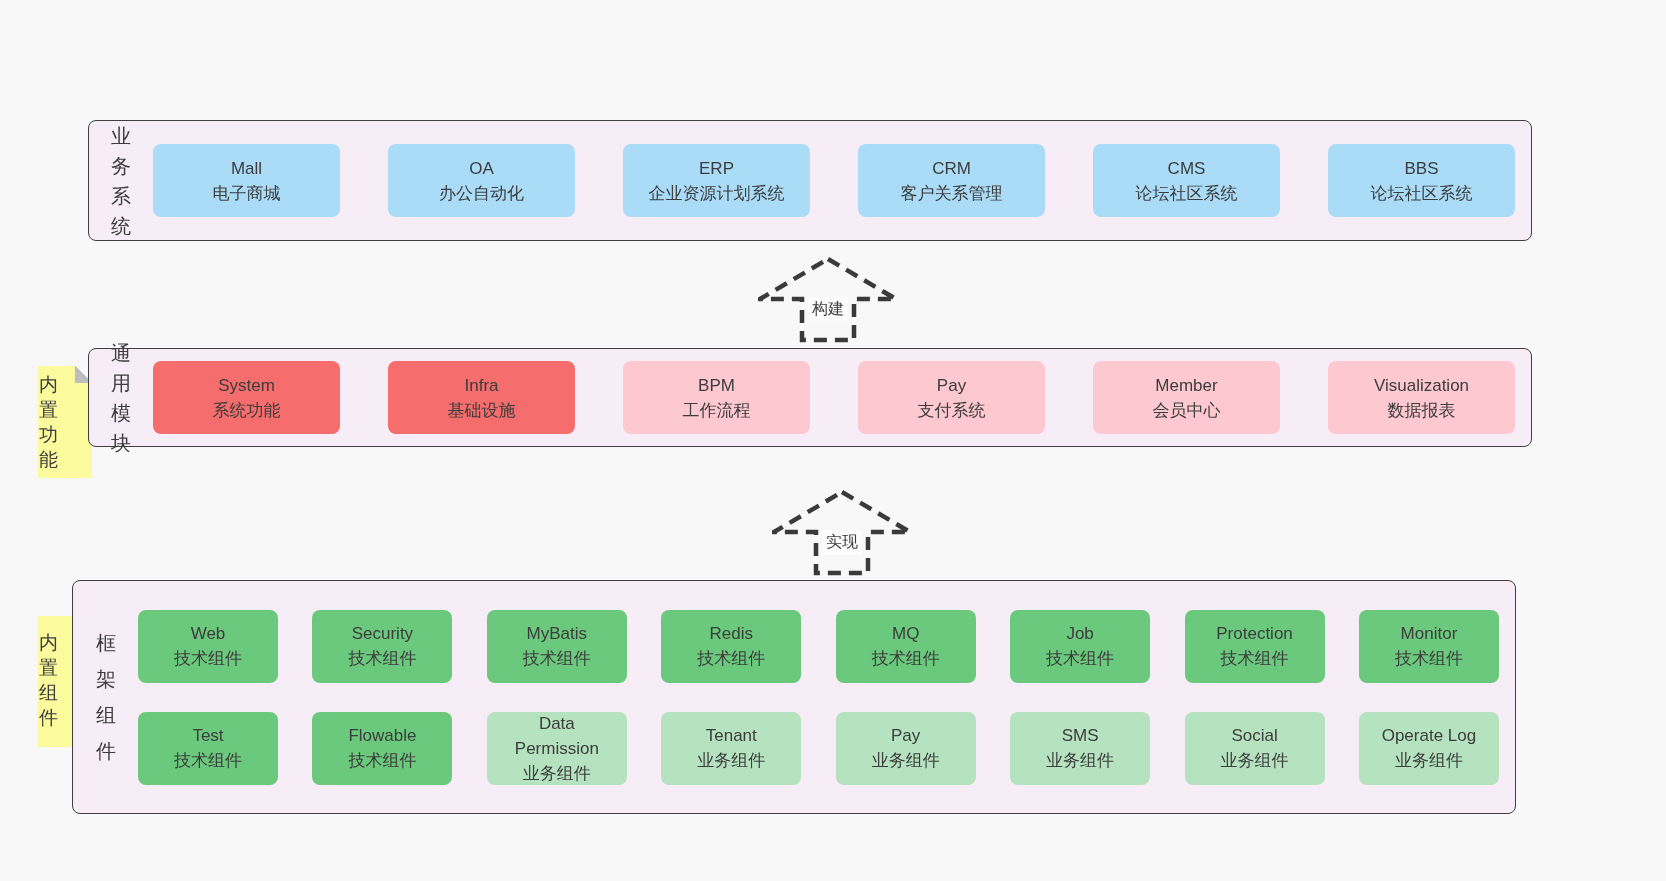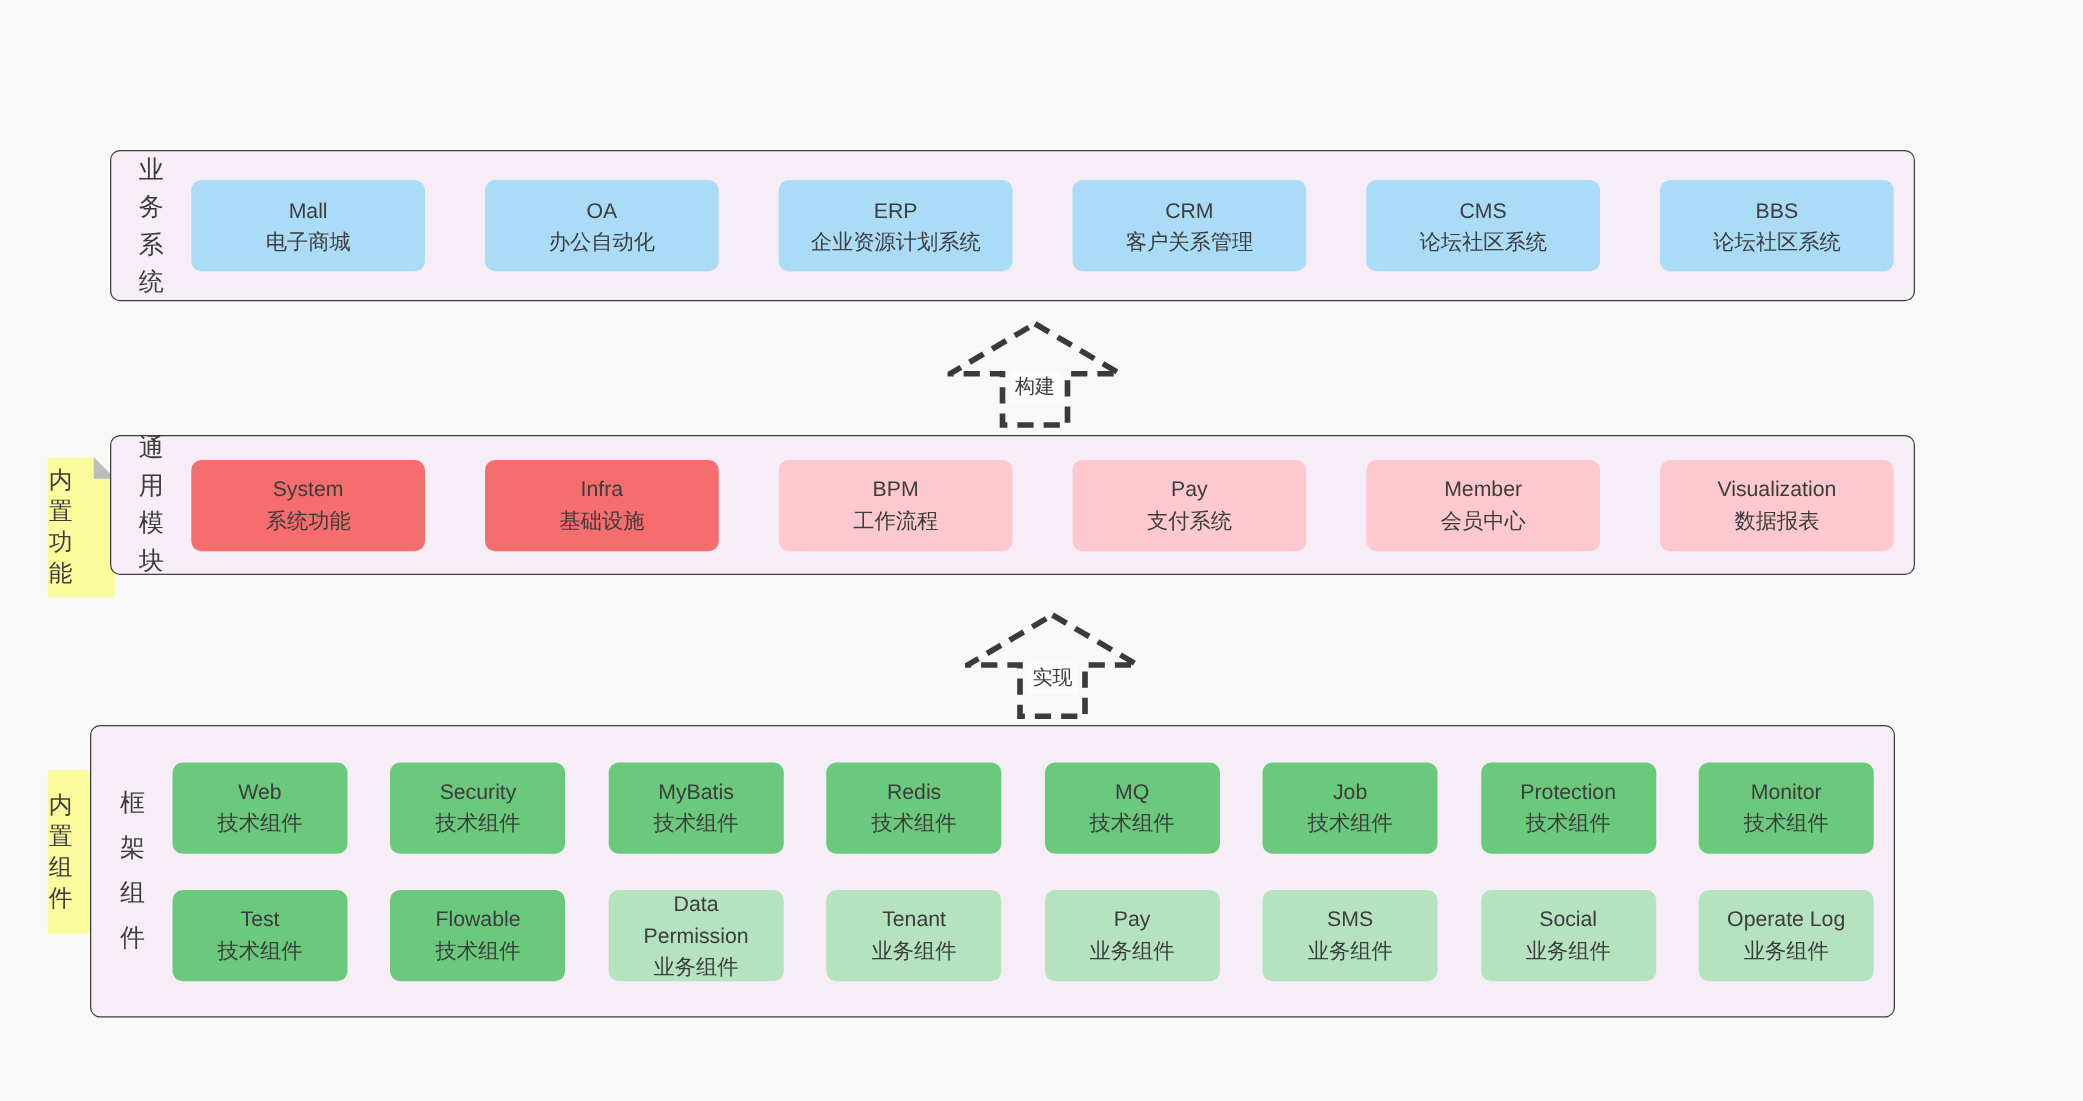--- a/index.html
+++ b/index.html
@@ -112,21 +112,21 @@
 </head>
 <body>
 
 <div class="canvas">
 
   <div class="sticky" style="left:38px;top:366px;width:54px;height:112px;">
     <div class="fold"></div>
     <div class="sticky-label">内置功能</div>
   </div>
 
-  <div class="sticky" style="left:38px;top:616px;width:54px;height:131px;">
+  <div class="sticky" style="left:38px;top:616px;width:54px;height:131px;font-family:Liberation Mono, monospace;">
     <div class="fold"></div>
     <div class="sticky-label">内置组件</div>
   </div>
 
   <section class="panel" style="left:88px;top:120px;width:1444px;height:121px;">
     <div class="panel-label">业务系统</div>
     <div class="panel-content">
         <div class="box blue">
           <div class="box-title">Mall</div>
           <div class="box-subtitle">电子商城</div>
@@ -154,21 +154,21 @@
       </div>
   </section>
 
   <div class="arrow" style="left:758px;top:255px;">
     <svg width="140" height="88" viewBox="0 0 140 88">
       <polygon points="70,4 138,44 96,44 96,85 44,85 44,44 2,44" fill="none" stroke="#3a3a3a" stroke-width="4.5" stroke-dasharray="13 8"></polygon>
     </svg>
     <div class="arrow-label">构建</div>
   </div>
 
-  <section class="panel" style="left:88px;top:348px;width:1444px;height:112px;">
+  <section class="panel" style="left:88px;top:348px;width:1444px;height:99px;">
     <div class="panel-label">通用模块</div>
     <div class="panel-content">
         <div class="box red">
           <div class="box-title">System</div>
           <div class="box-subtitle">系统功能</div>
         </div>
         <div class="box red">
           <div class="box-title">Infra</div>
           <div class="box-subtitle">基础设施</div>
         </div>

